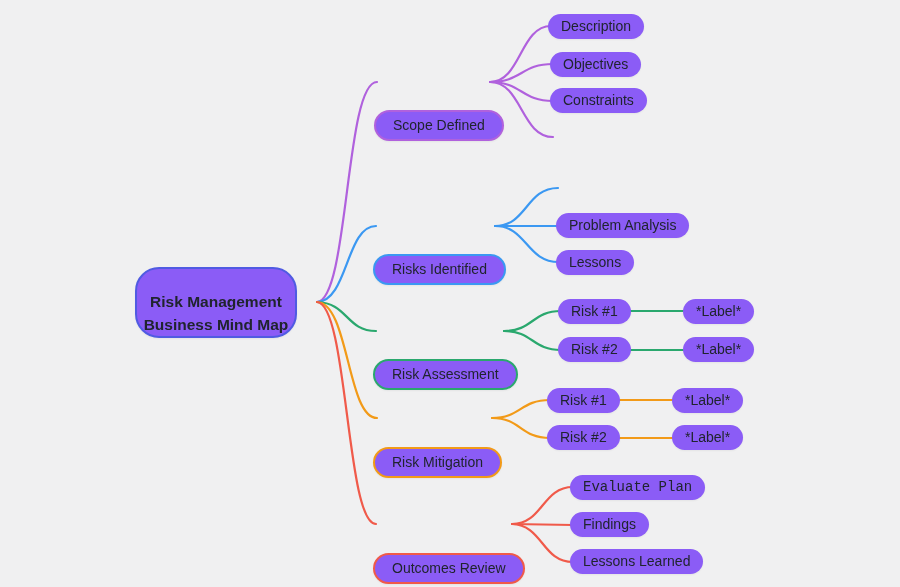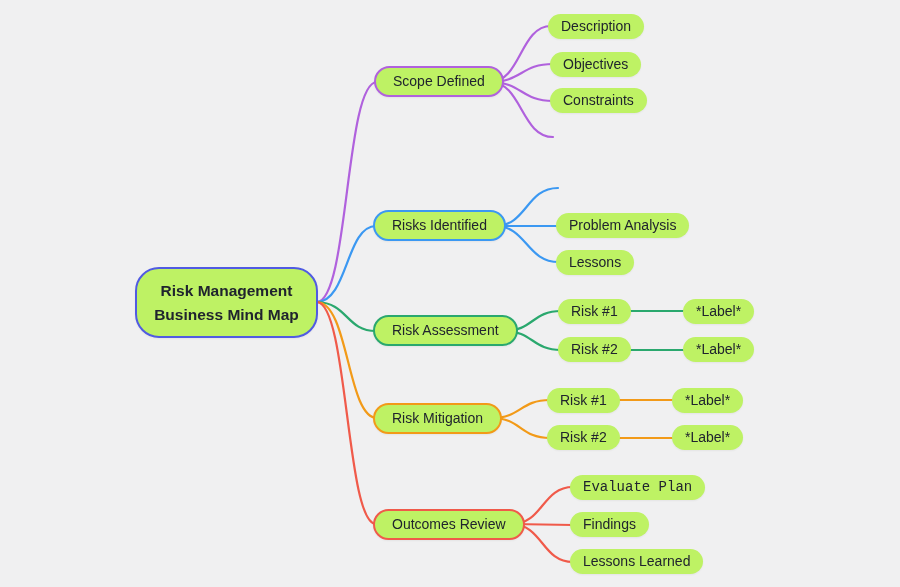--- a/index.html
+++ b/index.html
@@ -8,41 +8,42 @@
     background: #f0f0f1;
     font-family: "Liberation Sans", "DejaVu Sans", sans-serif;
     overflow: hidden;
   }
   .stage { position: relative; width: 900px; height: 587px; }
   svg.edges { position: absolute; left: 0; top: 0; }
   .edge { fill: none; stroke-width: 2.2; stroke-linecap: round; }
 
   .node {
     position: absolute;
-    background: #bef264;
+    background: #8b5cf6;
     color: #20242e;
     white-space: nowrap;
     box-sizing: border-box;
     box-shadow: 0 1px 2px rgba(0,0,0,0.05);
   }
   .node.root {
     border: 2.5px solid #505be2;
     border-radius: 24px;
     display: flex; align-items: center; justify-content: center;
     text-align: center;
     font-size: 15.5px; font-weight: 700;
     line-height: 1.5;
     white-space: normal;
   }
   .node.branch {
     border: 2px solid #888;
     border-radius: 16px;
     height: 31px; line-height: 27px;
     padding: 0 17px;
     font-size: 14px;
+    margin-top: 44px;
   }
   .node.leaf {
     border-radius: 13px;
     height: 25px; line-height: 25px;
     padding: 0 13px;
     font-size: 14px;
   }
 </style>
 </head>
 <body style="background: rgb(240, 240, 241);">
@@ -74,21 +75,21 @@
     <path class="edge" d="M492,418 C521,418 520,400 550,400" style="stroke: rgb(242, 154, 24);"></path>
     <path class="edge" d="M492,418 C521,418 520,438 550,438" style="stroke: rgb(242, 154, 24);"></path>
     <path class="edge" d="M611,400 L675,400" style="stroke: rgb(242, 154, 24);"></path>
     <path class="edge" d="M611,438 L675,438" style="stroke: rgb(242, 154, 24);"></path>
 
     <path class="edge" d="M512,524 C543,524 542,487 573,487" style="stroke: rgb(240, 90, 74);"></path>
     <path class="edge" d="M512,524 L573,525" style="stroke: rgb(240, 90, 74);"></path>
     <path class="edge" d="M512,524 C543,525 542,562 573,562" style="stroke: rgb(240, 90, 74);"></path>
   </svg>
 
-  <div class="node root" style="left: 135px; top: 267px; width: 183px; height: 71px; border-color: rgb(80, 91, 226);">
+  <div class="node root" style="left: 135px; top: 267px; width: 162px; height: 71px; border-color: rgb(80, 91, 226); align-items: flex-end;">
     <span>Risk Management Business Mind Map</span>
   </div>
 
   <div class="node branch" style="left: 374px; top: 66px; border-color: rgb(176, 97, 221);">
     <span>Scope Defined</span>
   </div>
   <div class="node branch" style="left: 373px; top: 210px; border-color: rgb(59, 152, 242);">
     <span>Risks Identified</span>
   </div>
   <div class="node branch" style="left: 373px; top: 315px; border-color: rgb(42, 168, 110);">

